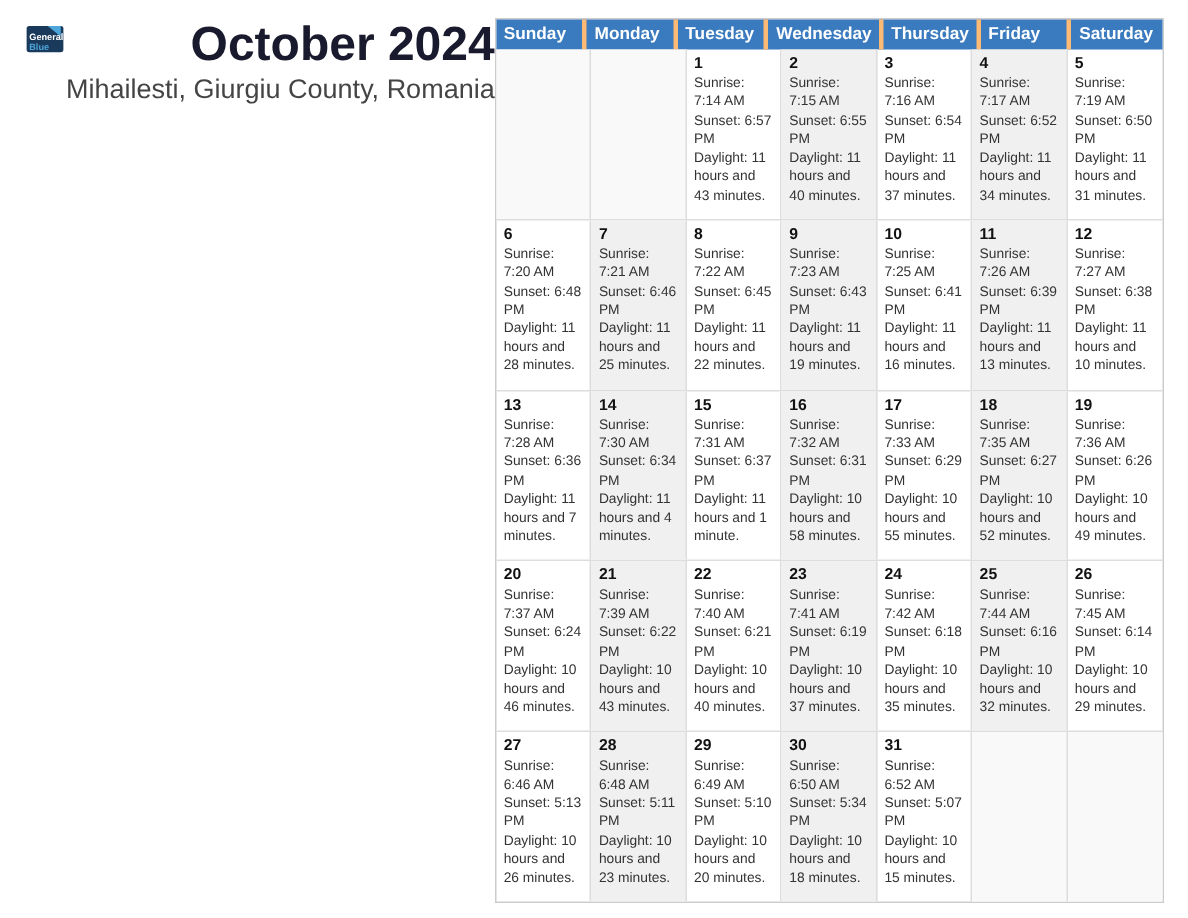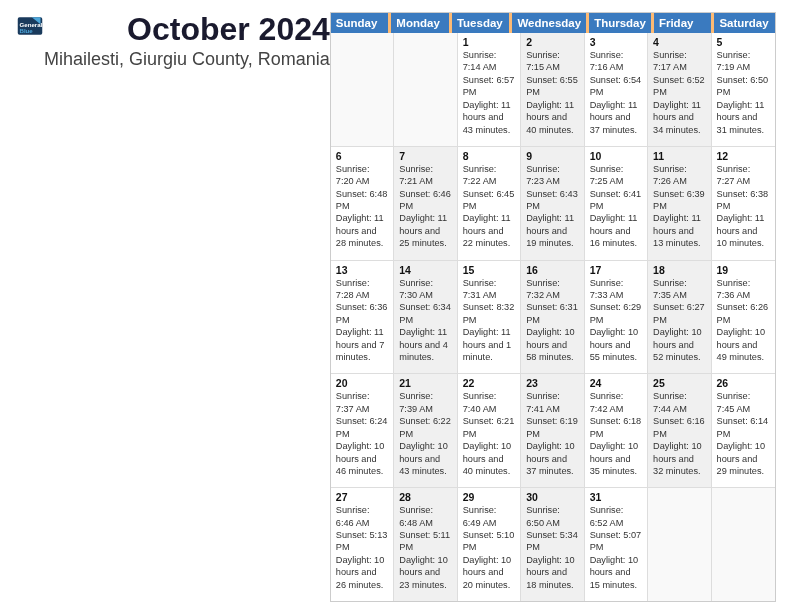--- a/index.html
+++ b/index.html
@@ -218,21 +218,21 @@
           </div>
           <div class="cal-cell shaded">
             <span class="day-num">14</span>
             <span class="cell-line">Sunrise: 7:30 AM</span>
             <span class="cell-line">Sunset: 6:34 PM</span>
             <span class="cell-line">Daylight: 11 hours and 4 minutes.</span>
           </div>
           <div class="cal-cell">
             <span class="day-num">15</span>
             <span class="cell-line">Sunrise: 7:31 AM</span>
-            <span class="cell-line">Sunset: 8:32 PM</span>
+            <span class="cell-line">Sunset: 6:37 PM</span>
             <span class="cell-line">Daylight: 11 hours and 1 minute.</span>
           </div>
           <div class="cal-cell shaded">
             <span class="day-num">16</span>
             <span class="cell-line">Sunrise: 7:32 AM</span>
             <span class="cell-line">Sunset: 6:31 PM</span>
             <span class="cell-line">Daylight: 10 hours and 58 minutes.</span>
           </div>
           <div class="cal-cell">
             <span class="day-num">17</span>

